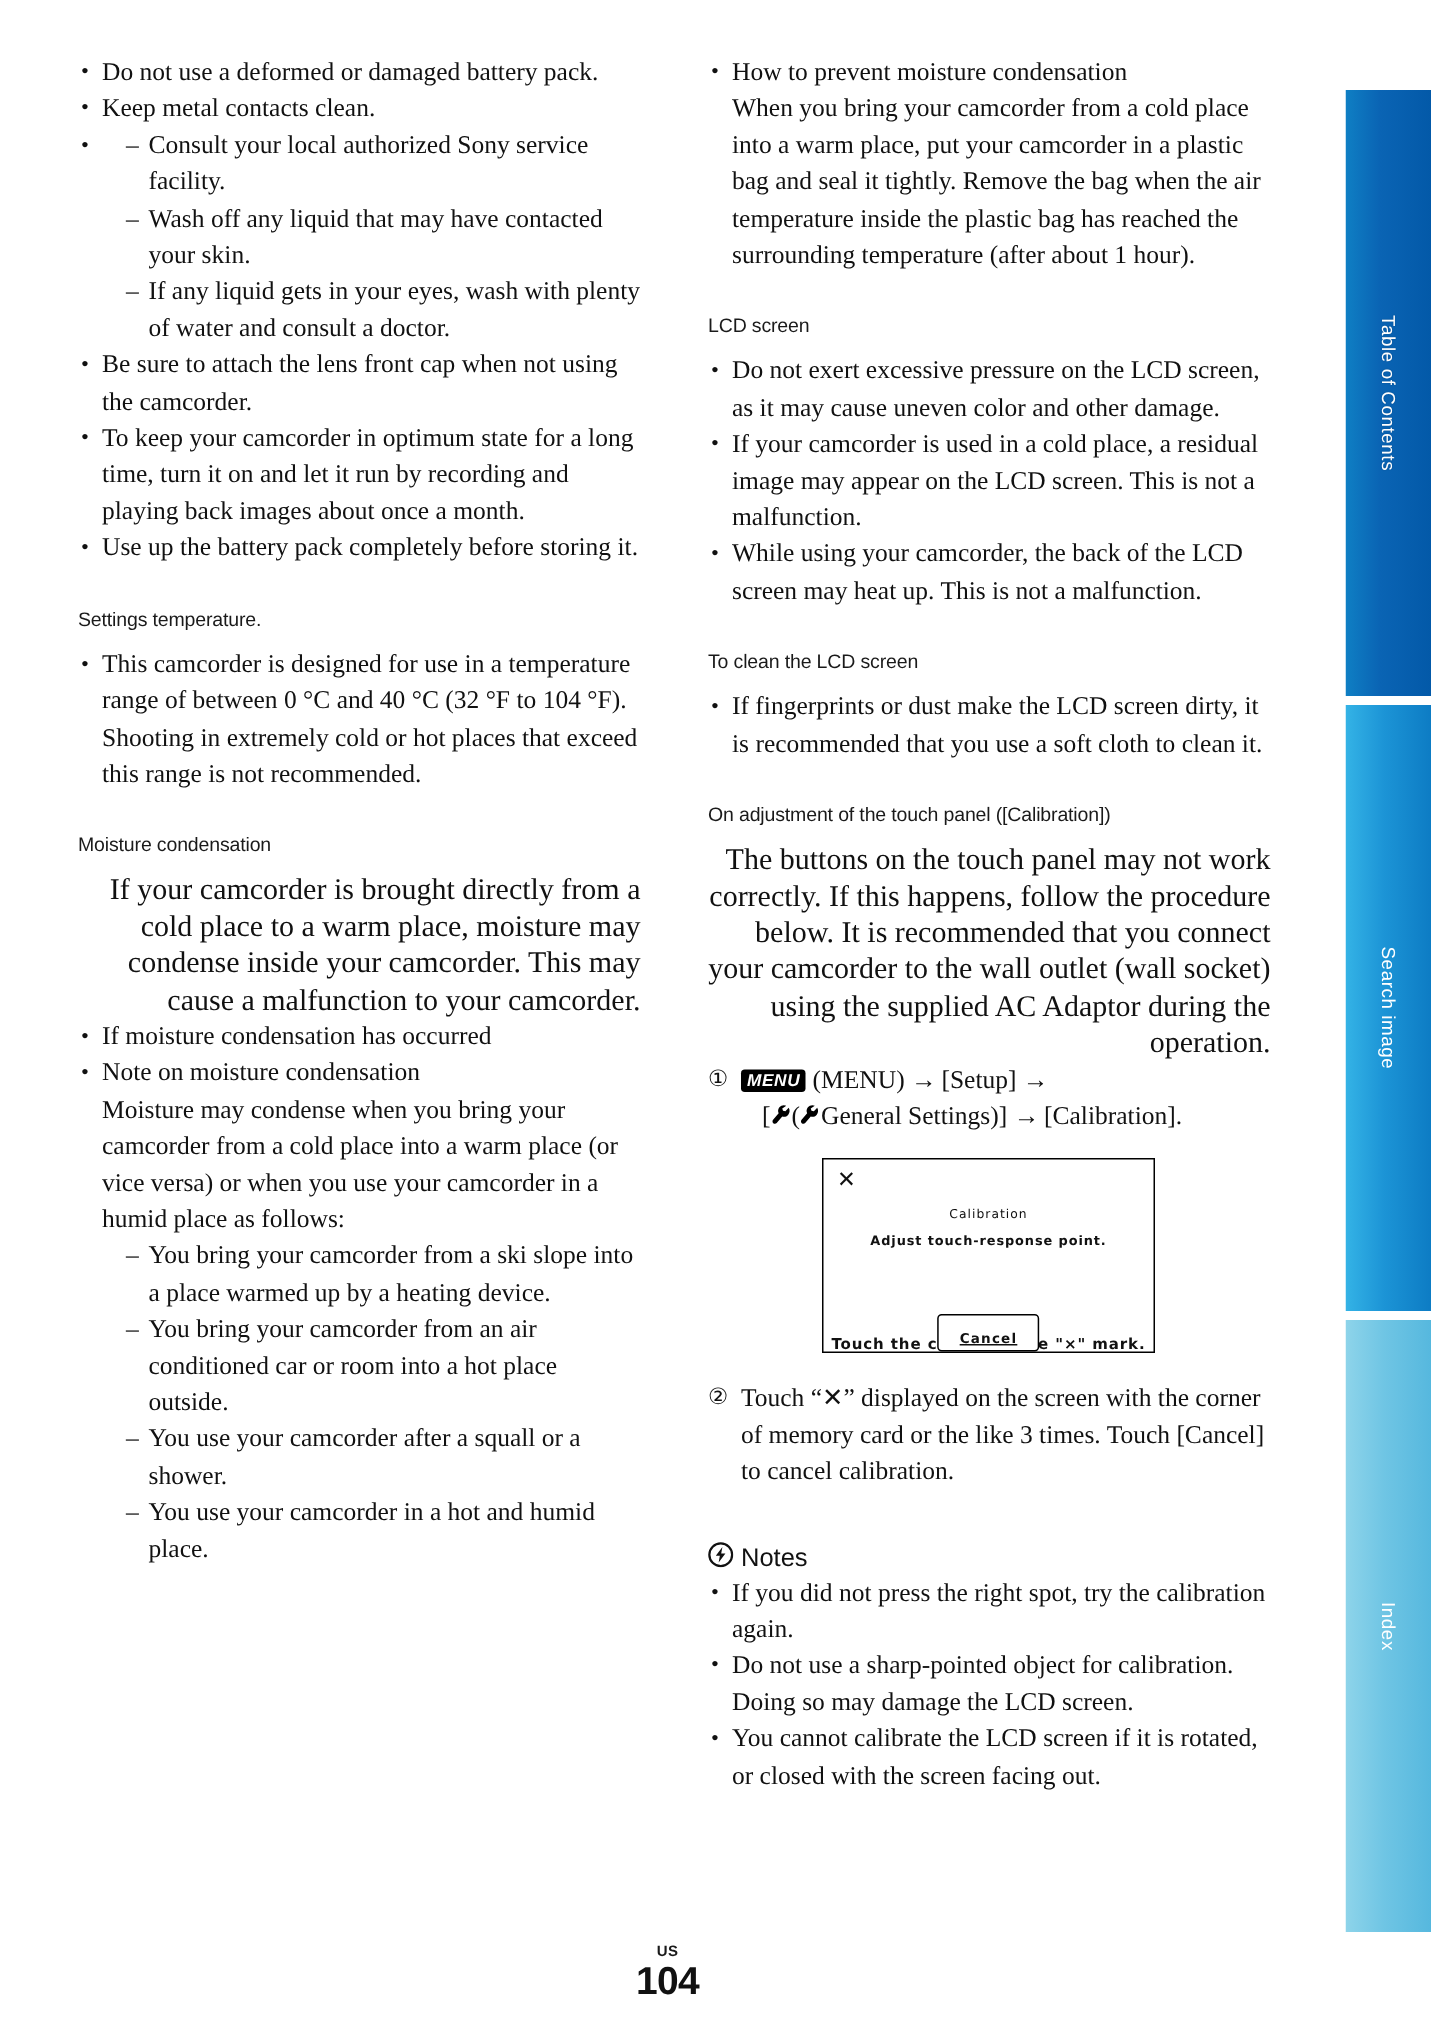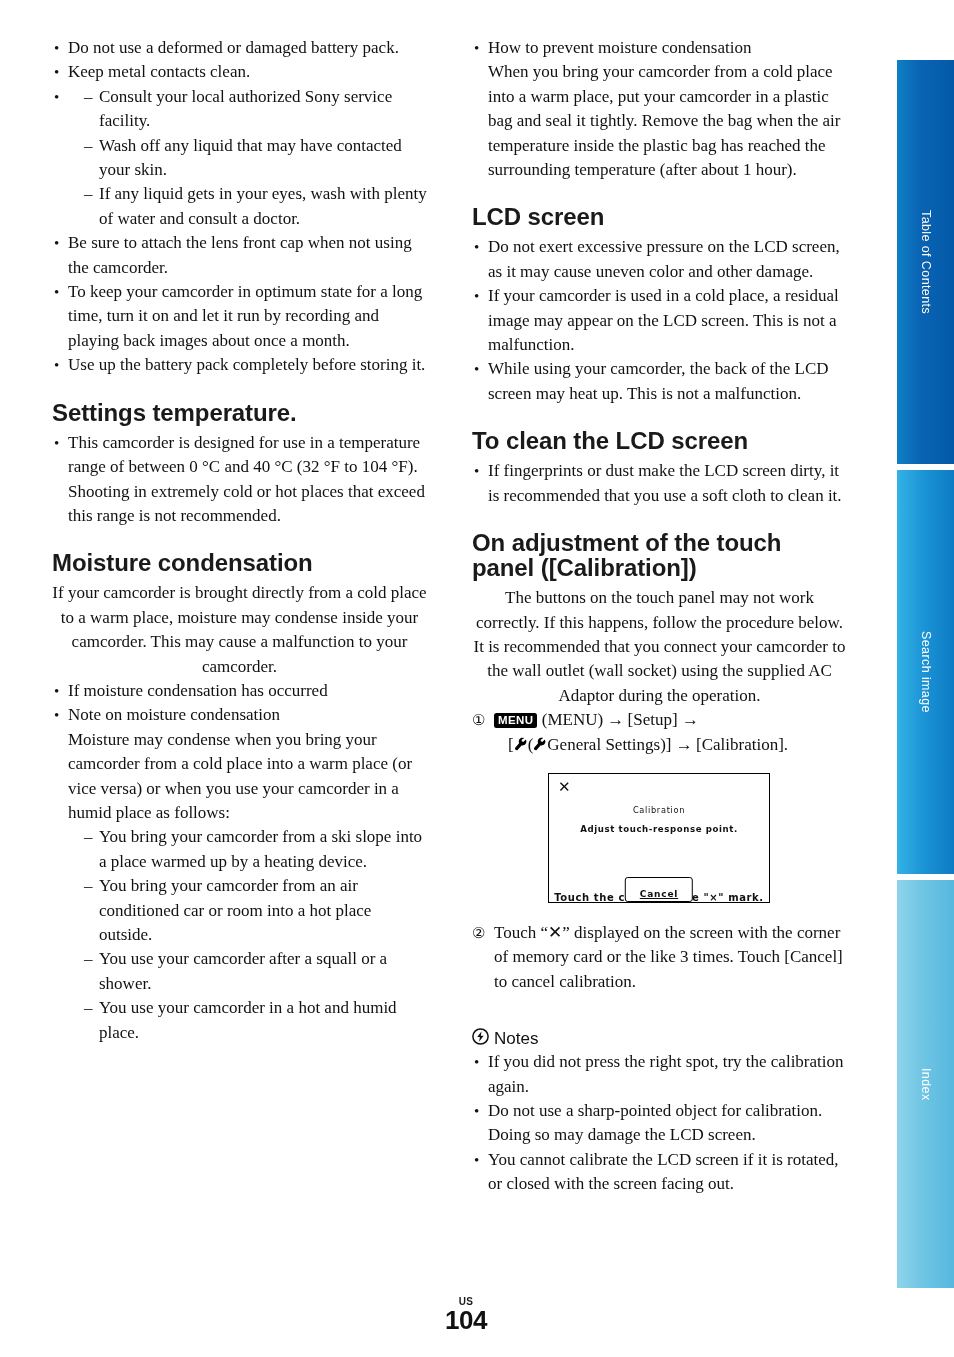--- a/index.html
+++ b/index.html
@@ -26,33 +26,33 @@
     position: absolute;
     top: 36px;
     width: 375px;
   }
   .col-left  { left: 52px; }
   .col-right { left: 472px; }
 
   
   h2.sec {
     font-family: "Liberation Sans", sans-serif;
-    font-weight: 700;
-    font-size: 24px;
+    font-weight: 400;
+    font-size: 13px;
     line-height: 25px;
     margin: 22px 0 6px 0;
     color: #1a1a1a;
     letter-spacing: -0.1px;
   }
 
   p.body {
-    font-size: 17px;
+    font-size: 20px;
     line-height: 24.4px;
     margin: 0 0 0 0;
-    text-align: center;
+    text-align: right;
   }
 
   ul.bul {
     list-style: none;
     margin: 0;
     padding: 0;
   }
   ul.bul > li {
     position: relative;
     padding-left: 16px;
@@ -109,20 +109,21 @@
     background: #000;
     color: #fff;
     font-family: "Liberation Sans", sans-serif;
     font-weight: bold;
     font-size: 11.5px;
     letter-spacing: 0.4px;
     padding: 1.5px 4px 1.5px 4px;
     border-radius: 2.5px;
     vertical-align: 1px;
     line-height: 12px;
+    font-style: italic;
   }
   .arrow { letter-spacing: -1px; }
 
   
   .wrench { display: inline-block; vertical-align: -2px; }
 
   
   .notes-head {
     font-family: "Liberation Sans", sans-serif;
     font-size: 17px;
@@ -192,21 +193,20 @@
   }
 
   
   .footer {
     position: absolute;
     left: 0;
     top: 1296px;
     width: 890px;
     text-align: center;
     font-family: "Liberation Sans", sans-serif;
-    padding-left: 21px;
   }
   .footer .us {
     display: block;
     font-size: 10px;
     font-weight: bold;
     line-height: 11px;
     letter-spacing: 0.3px;
     color: #1a1a1a;
   }
   .footer .pnum {

